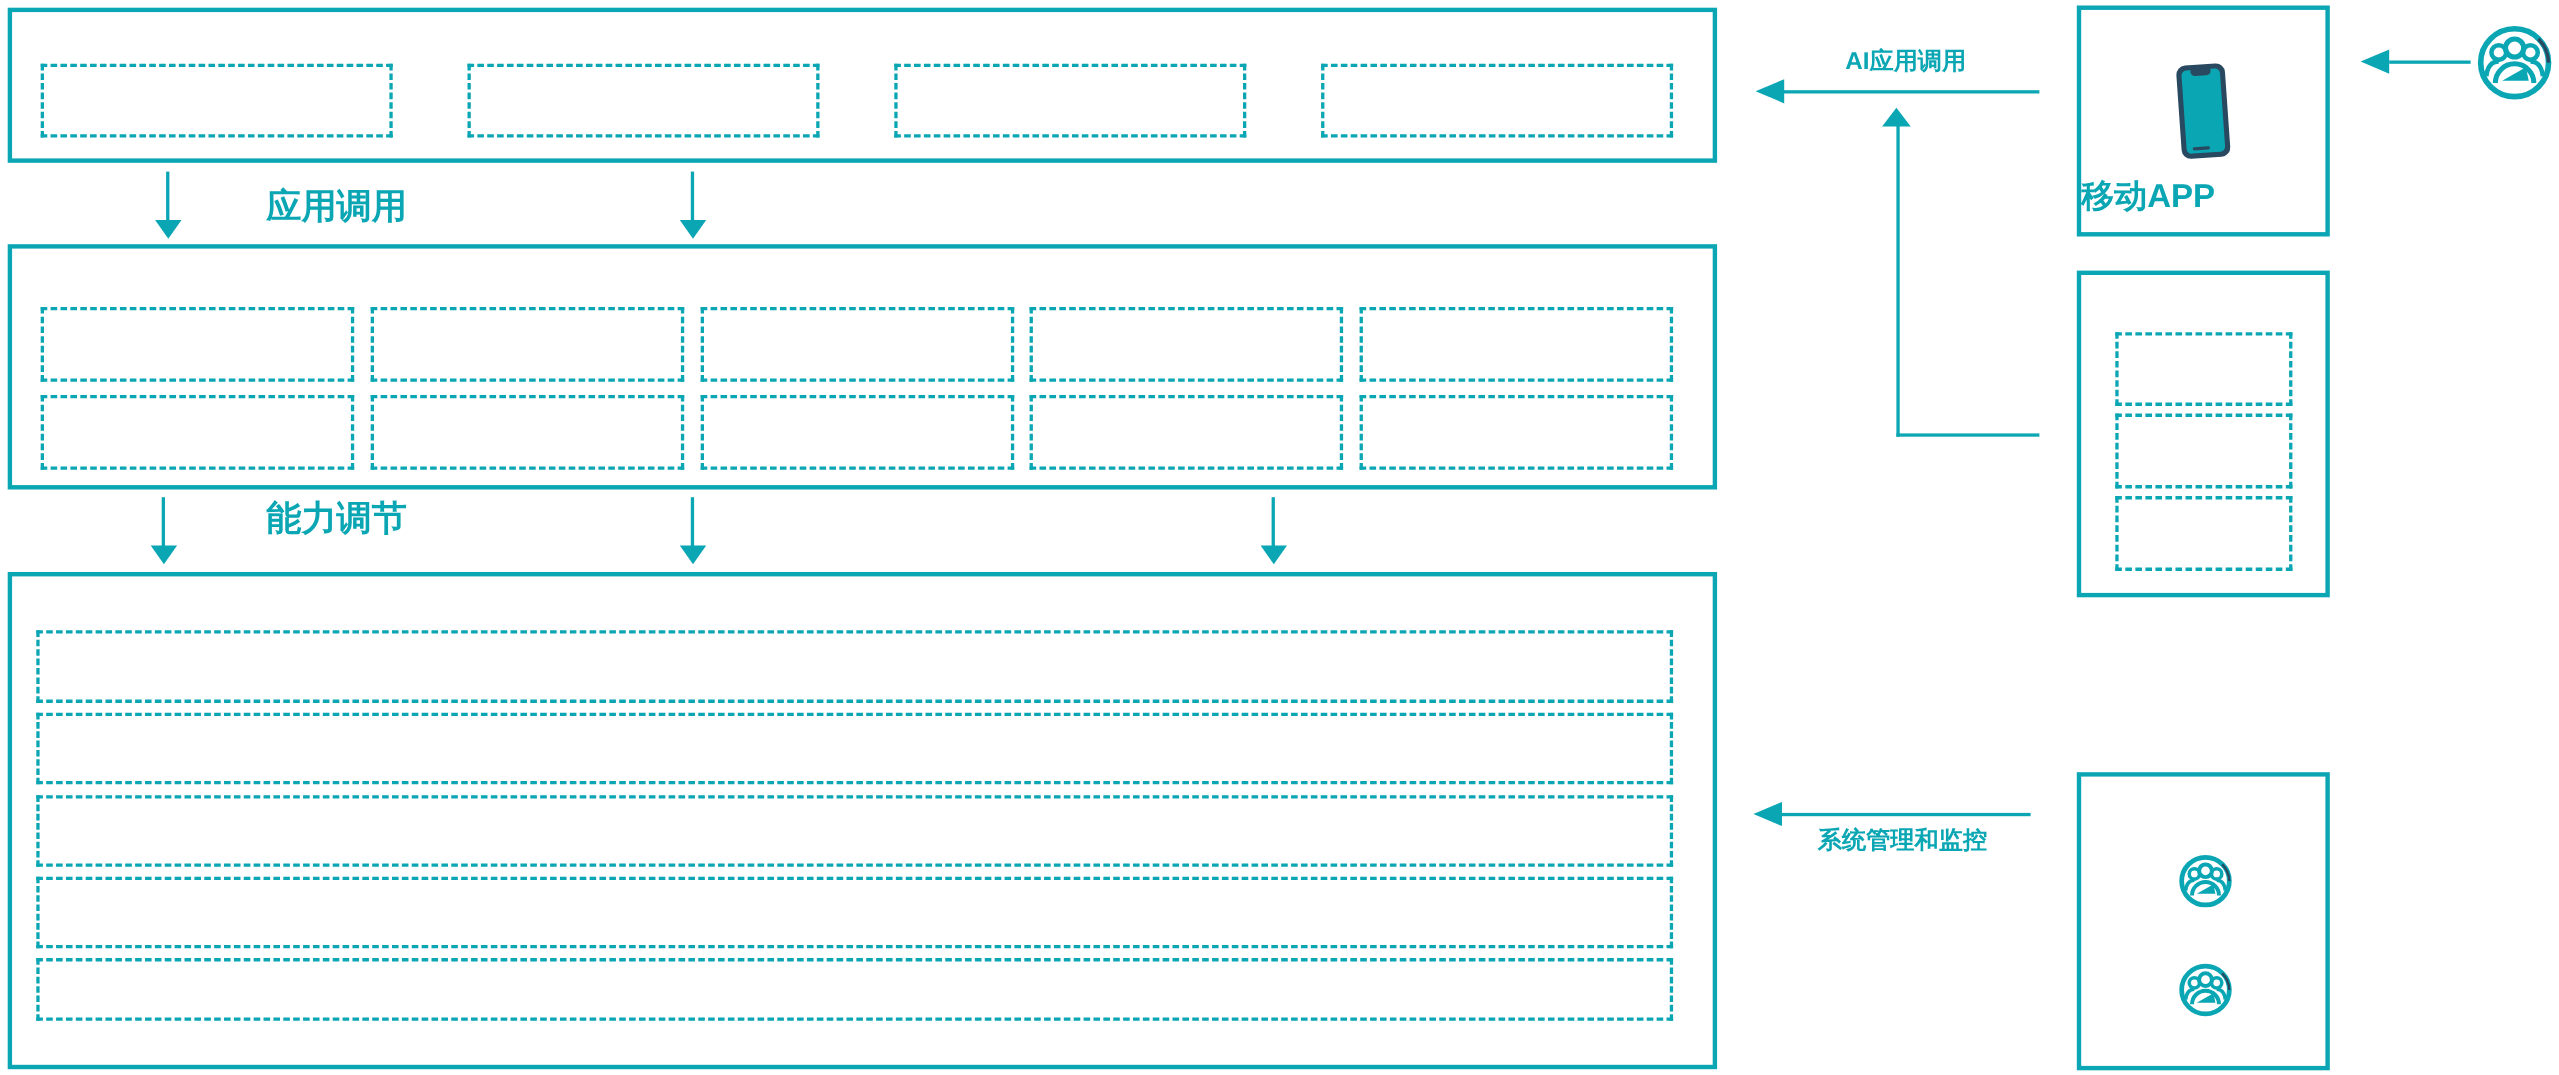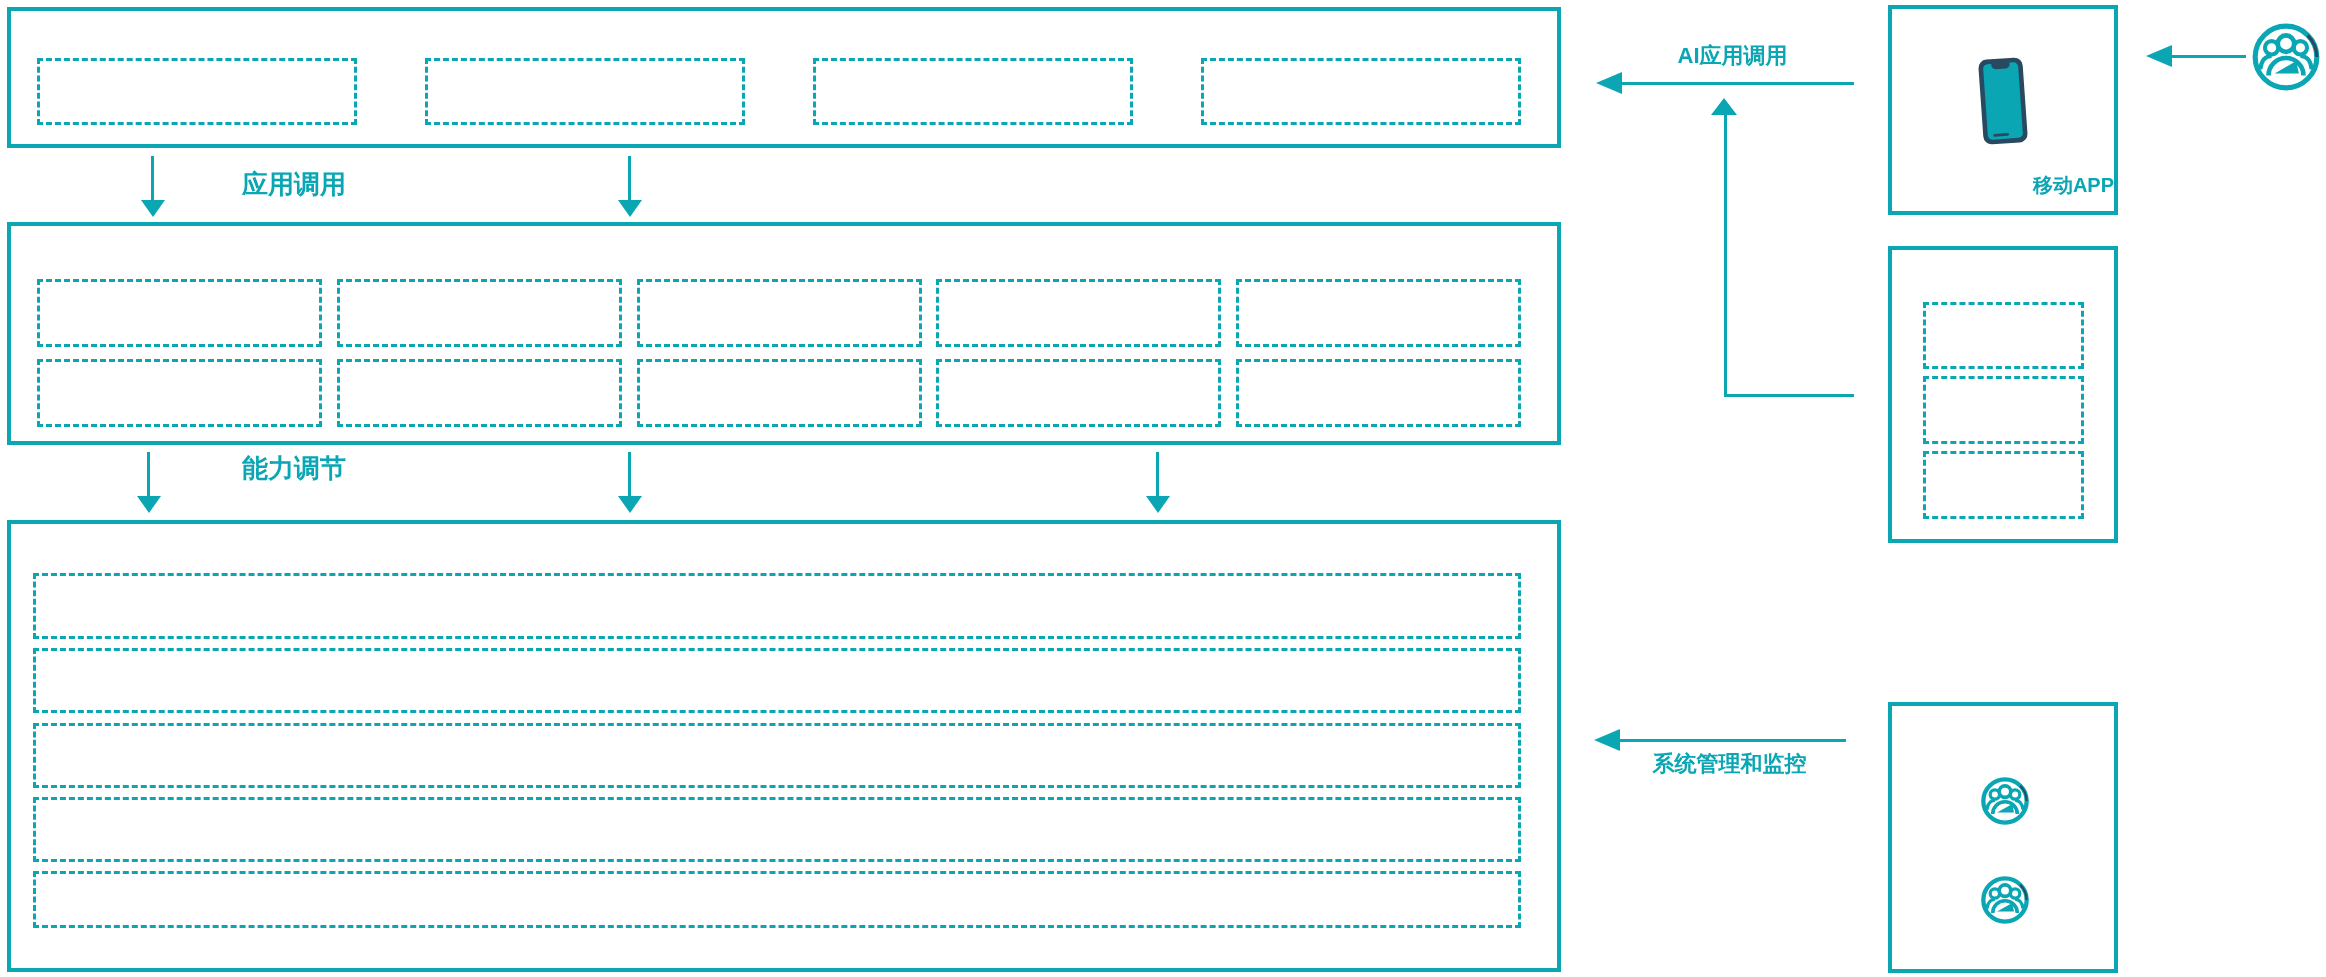--- a/index.html
+++ b/index.html
@@ -12,31 +12,31 @@
     position:relative;width:2326px;height:977px;background:var(--background);
     font-family:"Liberation Sans",sans-serif;overflow:hidden;
   }
   .layer-box{
     position:absolute;border:4px solid var(--accent);box-sizing:border-box;background:#fff;
   }
   .slot{
     position:absolute;border:3px dashed var(--accent);box-sizing:border-box;background:transparent;
   }
   .flow-label{
-    position:absolute;color:var(--accent);font-weight:bold;font-size:26px;line-height:1.1;white-space:nowrap;
+    position:absolute;color:var(--accent);font-weight:bold;font-size:32px;line-height:1.1;white-space:nowrap;
   }
   .flow-label.small{font-size:22px;text-align:center;}
   .shaft-v{position:absolute;width:3px;background:var(--accent);}
   .shaft-h{position:absolute;height:3px;background:var(--accent);}
   .head-down{position:absolute;width:0;height:0;border-left:12px solid transparent;border-right:12px solid transparent;border-top:17px solid var(--accent);}
   .head-left{position:absolute;width:0;height:0;border-top:11px solid transparent;border-bottom:11px solid transparent;border-right:26px solid var(--accent);}
   .head-up{position:absolute;width:0;height:0;border-left:13px solid transparent;border-right:13px solid transparent;border-bottom:17px solid var(--accent);}
   .icon-svg{position:absolute;display:block;}
   .phone-wrap{position:absolute;left:50%;top:46px;transform:translateX(-50%) rotate(-4deg);}
-  .mobile-label{position:absolute;left:0;right:0;bottom:12px;text-align:right;color:var(--accent);font-weight:bold;font-size:20px;}
+  .mobile-label{position:absolute;left:0;right:0;bottom:12px;text-align:left;color:var(--accent);font-weight:bold;font-size:30px;}
 </style>
 </head>
 <body>
 
 <div class="canvas">
 
   <section class="layer-box" style="left:7px;top:7px;width:1554px;height:141px">
     <div class="slot" style="left:26px;top:47px;width:320px;height:67px"></div>
     <div class="slot" style="left:414px;top:47px;width:320px;height:67px"></div>
     <div class="slot" style="left:802px;top:47px;width:320px;height:67px"></div>

